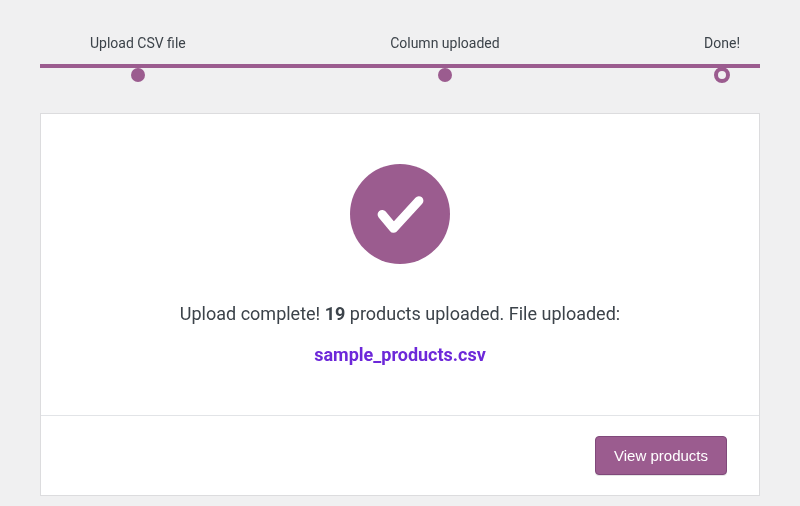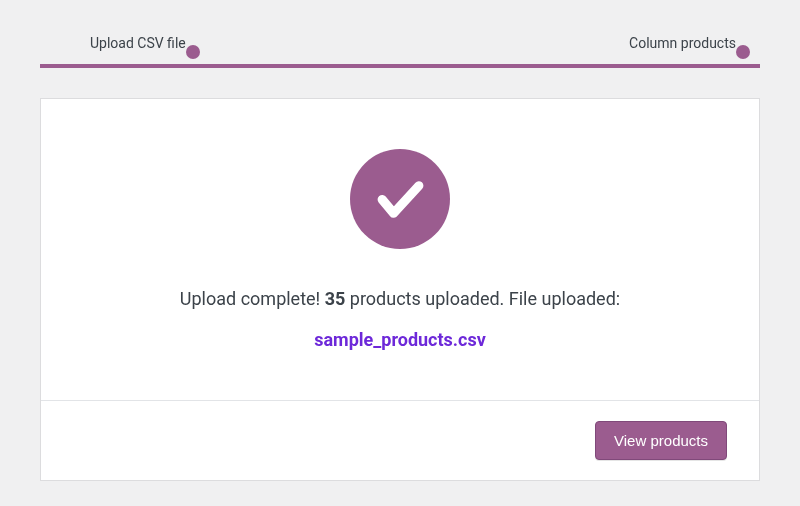--- a/index.html
+++ b/index.html
@@ -30,21 +30,21 @@
       background: #9b5c8f;
     }
     .stepper-items {
       display: flex;
       justify-content: space-between;
       position: relative;
       z-index: 2;
     }
     .stepper-item {
       display: flex;
-      flex-direction: row;
+      flex-direction: column;
       align-items: center;
       position: relative;
     }
     .stepper-label {
       font-size: 14px;
       color: #3c434a;
       margin-bottom: 17px;
       white-space: nowrap;
     }
     .stepper-dot {
@@ -120,35 +120,39 @@
 <div class="container">
 
   <div class="stepper">
     <div class="stepper-line"></div>
     <div class="stepper-items">
       <div class="stepper-item" style="margin-left:40px">
         <div class="stepper-label">Upload CSV file</div>
         <div class="stepper-dot"></div>
       </div>
       <div class="stepper-item">
-        <div class="stepper-label">Column products</div>
+        <div class="stepper-label">Column uploaded</div>
         <div class="stepper-dot"></div>
+      </div>
+      <div class="stepper-item" style="margin-right:10px">
+        <div class="stepper-label">Done!</div>
+        <div class="stepper-dot current"></div>
       </div>
     </div>
   </div>
 
   <div class="card">
     <div class="card-body">
       <div class="success-icon">
         <svg viewBox="0 0 24 24" fill="none" stroke="#fff" stroke-width="4" stroke-linecap="round" stroke-linejoin="round">
           <polyline points="4 12 9 18 20 6"></polyline>
         </svg>
       </div>
       <div class="message">
-        <span>Upload complete! </span><span class="count">35</span><span> products uploaded. File uploaded:</span>
+        <span>Upload complete! </span><span class="count">19</span><span> products uploaded. File uploaded:</span>
       </div>
       <div class="filename">sample_products.csv</div>
     </div>
     <div class="card-footer">
       <button class="btn-primary">View products</button>
     </div>
   </div>
 
 </div>
 

